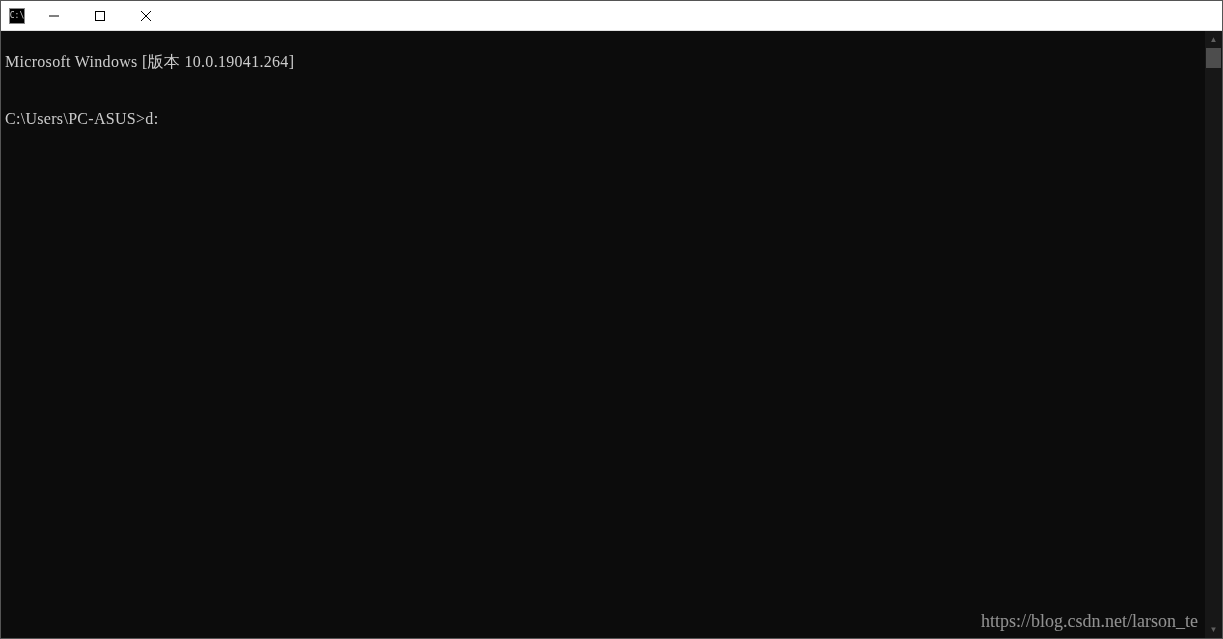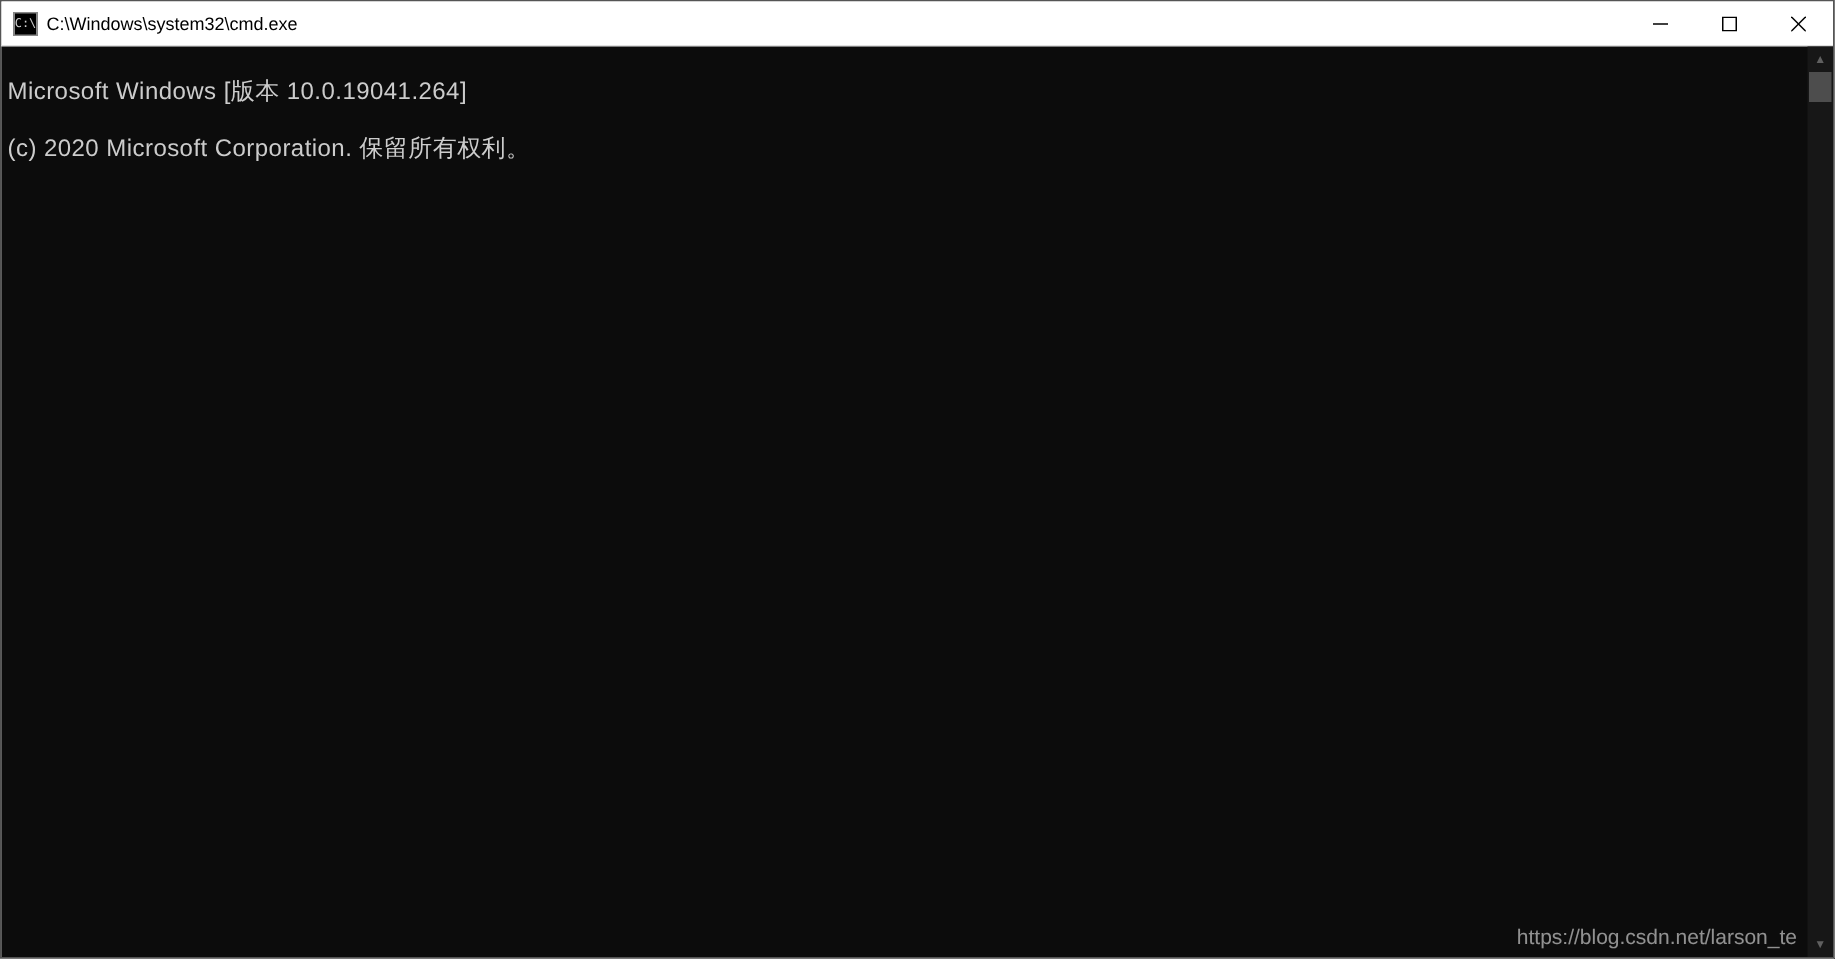--- a/index.html
+++ b/index.html
@@ -70,21 +70,21 @@
     }
     .terminal-area {
       flex: 1;
       display: flex;
       background: #0c0c0c;
       position: relative;
     }
     .terminal-content {
       flex: 1;
       padding: 2px 4px;
-      font-family: Liberation Sans, sans-serif;
+      font-family: Liberation Serif, serif;
       font-size: 16px;
       line-height: 19px;
       color: #cccccc;
       white-space: pre;
       overflow: hidden;
       letter-spacing: 0.3px;
     }
     .scrollbar {
       width: 17px;
       background: #171717;
@@ -115,35 +115,34 @@
       color: #606060;
       font-size: 8px;
     }
     .scrollbar-arrow.top { top: 0; }
     .scrollbar-arrow.bottom { bottom: 0; }
     .watermark {
       position: absolute;
       bottom: 6px;
       right: 24px;
       color: rgba(255,255,255,0.55);
-      font-size: 14px;
-      font-family: Liberation Sans, sans-serif;
+      font-size: 18px;
+      font-family: Liberation Serif, serif;
       pointer-events: none;
     }
     .terminal-line {
       display: block;
     }
   </style>
 </head>
 <body>
 
 <div class="window">
   <div class="titlebar">
     <div class="titlebar-icon">C:\</div>
-    <div class="titlebar-title">C:\Windows\system32\cmd.exe</div>
     <div class="window-controls">
       <button class="win-btn">
         <svg viewBox="0 0 10 10">
             <line x1="0" y1="5" x2="10" y2="5" stroke="currentColor" stroke-width="1"></line>
           </svg>
       </button>
       <button class="win-btn">
         <svg viewBox="0 0 10 10">
             <rect x="0.5" y="0.5" width="9" height="9" fill="none" stroke="currentColor" stroke-width="1"></rect>
           </svg>
@@ -152,22 +151,22 @@
         <svg viewBox="0 0 10 10">
             <line x1="0" y1="0" x2="10" y2="10" stroke="currentColor" stroke-width="1"></line>
             <line x1="10" y1="0" x2="0" y2="10" stroke="currentColor" stroke-width="1"></line>
           </svg>
       </button>
     </div>
   </div>
   <div class="terminal-area">
     <div class="terminal-content">
 <span class="terminal-line">Microsoft Windows [版本 10.0.19041.264]</span>
-<span class="terminal-line">(c) 2020 Microsoft Corporation. 保留所有权利。</span>
 <span class="terminal-line"></span>
+<span class="terminal-line">C:\Users\PC-ASUS&gt;d:</span>
 <span class="terminal-line"></span>
 <span class="terminal-line"></span>
 <span class="terminal-line"></span>
     </div>
     <div class="scrollbar">
       <div class="scrollbar-arrow top">▲</div>
       <div class="scrollbar-track">
         <div class="scrollbar-thumb"></div>
       </div>
       <div class="scrollbar-arrow bottom">▼</div>

